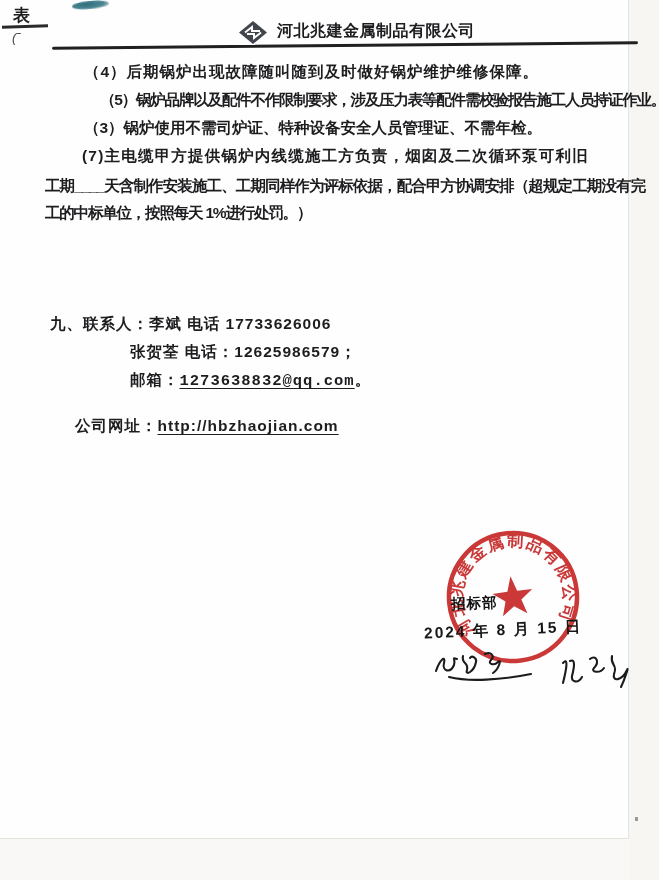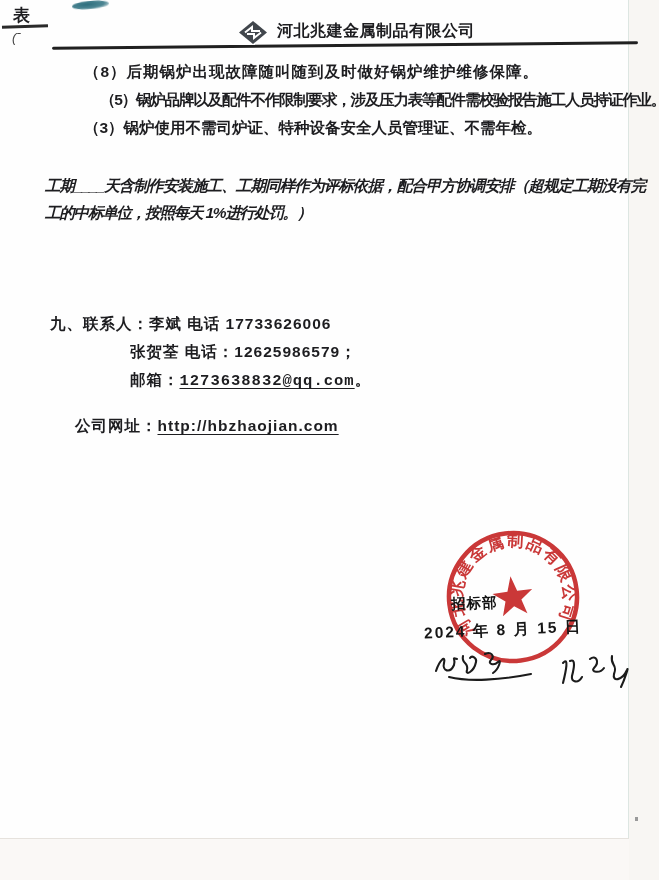--- a/index.html
+++ b/index.html
@@ -54,25 +54,26 @@
   <div class="abs" style="left:239px;top:21px;">
     <svg width="28" height="23" viewBox="0 0 28 23">
       <polygon points="14,0 28,11.5 14,23 0,11.5" fill="#41464c"></polygon>
       <path d="M6,11.5 L13,6 L13,10 L21,10" stroke="#ffffff" stroke-width="2" fill="none"></path>
       <path d="M22,11.5 L15,17 L15,13 L8,13" stroke="#ffffff" stroke-width="2" fill="none"></path>
     </svg>
   </div>
   <div class="abs cjk" style="left:277px;top:21px;font-size:16px;letter-spacing:0.5px;">河北兆建金属制品有限公司</div>
   <div class="header-rule"></div>
 
-  <div class="abs cjk fs" style="left:84px;top:62px;letter-spacing:1px;">（8）后期锅炉出现故障随叫随到及时做好锅炉维护维修保障。</div>
+  <div class="abs cjk fs" style="left:84px;top:62px;letter-spacing:1px;">（4）后期锅炉出现故障随叫随到及时做好锅炉维护维修保障。</div>
   <div class="abs cjk fs tight" style="left:100px;top:90px;">（5）锅炉品牌以及配件不作限制要求，涉及压力表等配件需校验报告施工人员持证作业。</div>
   <div class="abs cjk fs" style="left:84px;top:118px;">（3）锅炉使用不需司炉证、特种设备安全人员管理证、不需年检。</div>
+  <div class="abs cjk fs" style="left:82px;top:146px;letter-spacing:1.2px;">(7)主电缆甲方提供锅炉内线缆施工方负责，烟囱及二次循环泵可利旧</div>
 
-  <div class="abs cjk fs para tight" style="left:45px;top:172px;width:600px;font-style:italic;">工期____天含制作安装施工、工期同样作为评标依据，配合甲方协调安排（超规定工期没有完工的中标单位，按照每天 1%进行处罚。）</div>
+  <div class="abs cjk fs para tight" style="left:45px;top:172px;width:600px;">工期____天含制作安装施工、工期同样作为评标依据，配合甲方协调安排（超规定工期没有完工的中标单位，按照每天 1%进行处罚。）</div>
 
 
   <div class="abs cjk fs wide" style="left:50px;top:314px;">九、联系人：李斌  电话 17733626006</div>
   <div class="abs cjk fs wide" style="left:130px;top:342px;">张贺荃  电话：12625986579；</div>
 
   <div class="abs cjk fs wide" style="left:130px;top:370px;font-family:Liberation Mono, monospace;">
     <span>邮箱：</span><span class="uline">1273638832@qq.com</span><span>。</span>
   </div>
 
   <div class="abs cjk fs wide" style="left:75px;top:398px;margin-top:18px;">

